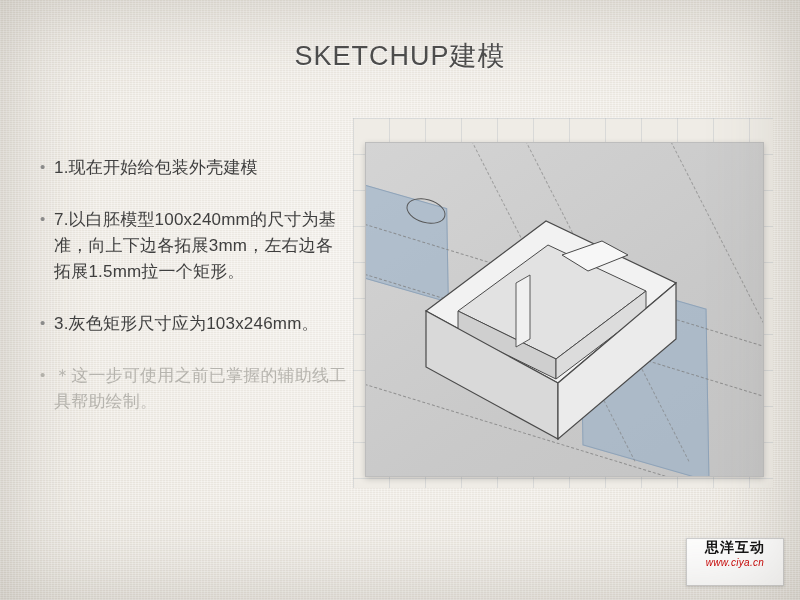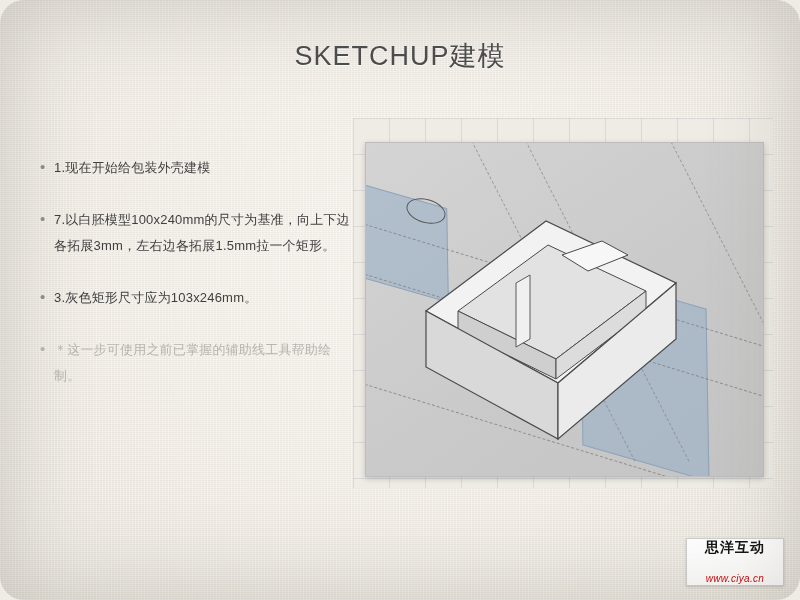--- a/index.html
+++ b/index.html
@@ -14,21 +14,20 @@
     background: #efece6;
   }
 
   .slide {
     position: relative;
     width: 800px;
     height: 600px;
     background:
       radial-gradient(ellipse at 50% 45%, #f4f1ec 0%, #efebe4 55%, #e6e2da 100%);
     overflow: hidden;
-    border-radius: 24px;
   }
   
   .texture {
     position: absolute;
     inset: 0;
     background-image:
       repeating-linear-gradient(0deg, rgba(255,255,255,0.35) 0px, rgba(255,255,255,0.35) 1px, rgba(0,0,0,0.012) 1px, rgba(0,0,0,0.012) 2px),
       repeating-linear-gradient(90deg, rgba(255,255,255,0.25) 0px, rgba(255,255,255,0.25) 1px, rgba(0,0,0,0.010) 1px, rgba(0,0,0,0.010) 3px);
     opacity: 0.9;
     pointer-events: none;
@@ -66,21 +65,21 @@
   }
   .dot {
     width: 14px;
     min-width: 14px;
     font-size: 15px;
     line-height: 24px;
     color: #8d8d8d;
     text-align: left;
   }
   .btext {
-    font-size: 13px;
+    font-size: 17px;
     line-height: 26px;
     color: #3f3f3f;
     letter-spacing: 0.2px;
   }
   .bullet.faded .btext,
   .bullet.faded .dot {
     color: #b6b4ae;
   }
 
   
@@ -179,21 +178,21 @@
     right: 16px;
     bottom: 14px;
     width: 96px;
     height: 46px;
     background: #ffffff;
     border: 1px solid #cfcfcf;
     box-shadow: 0 1px 3px rgba(0,0,0,0.15);
     display: flex;
     flex-direction: column;
     align-items: center;
-    justify-content: space-between;
+    justify-content: flex-start;
   }
   .logo-cn {
     font-size: 14px;
     color: #111;
     letter-spacing: 1px;
     line-height: 17px;
     font-weight: bold;
   }
   .logo-url {
     font-size: 10px;

